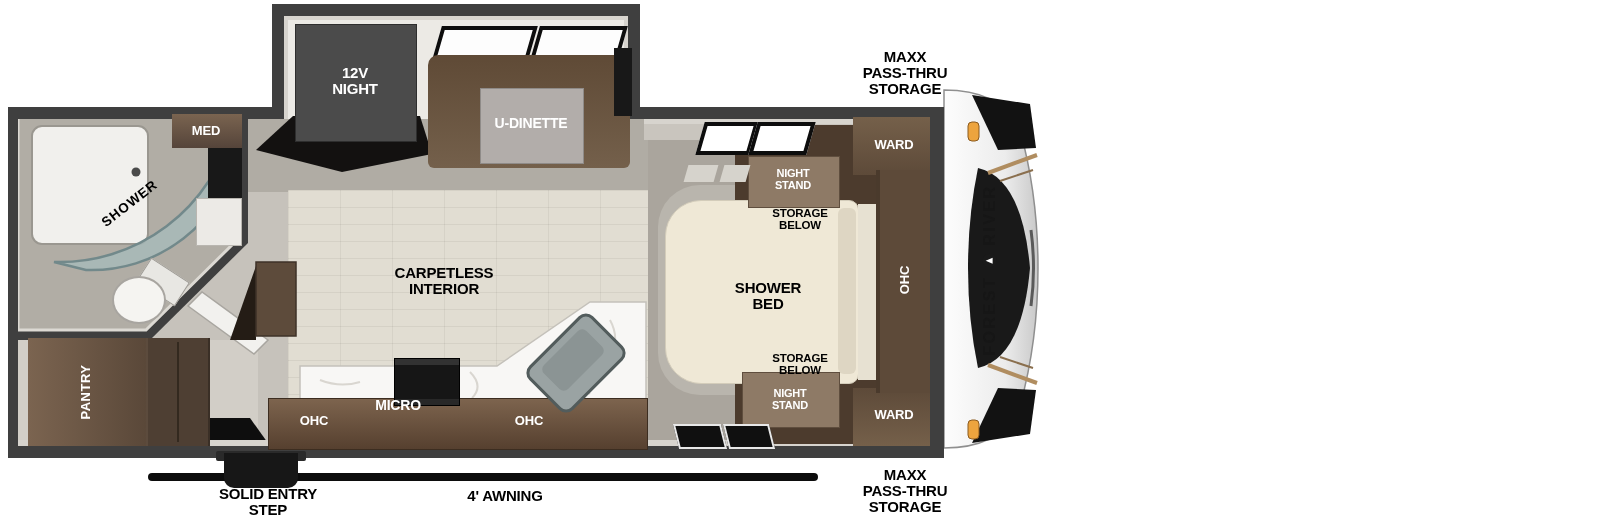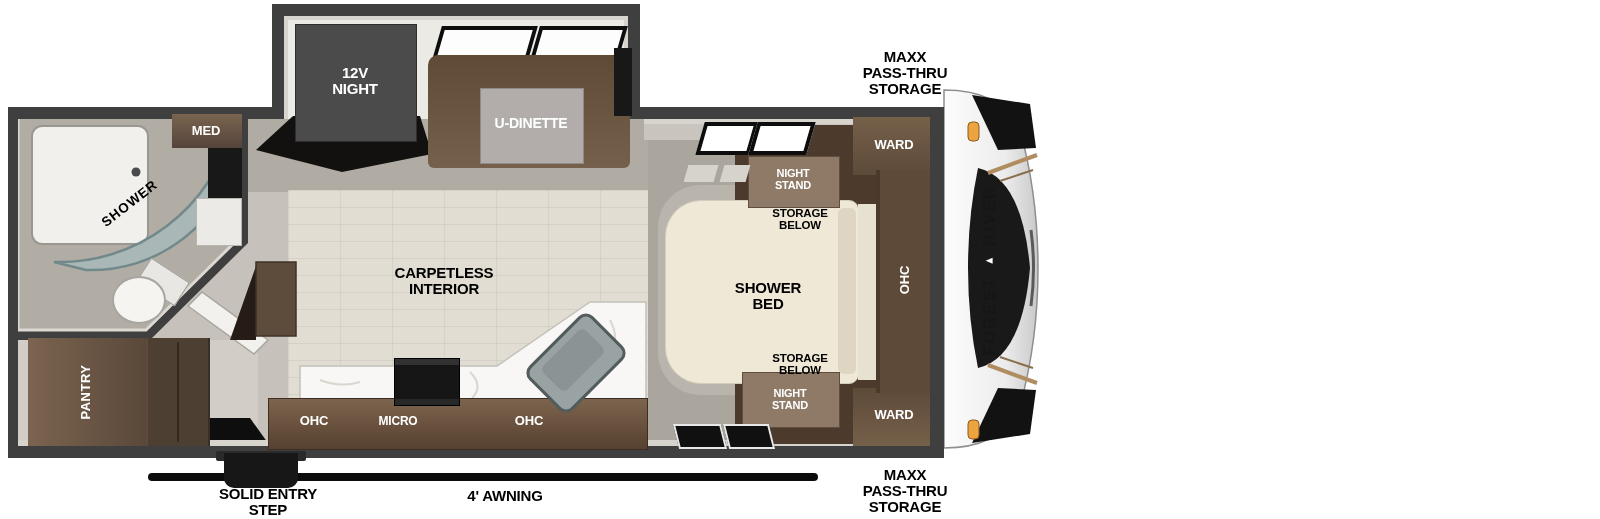--- a/index.html
+++ b/index.html
@@ -157,21 +157,21 @@
 NIGHT</div>
   <div class="lbl w" style="left:531px;top:124px;font-size:14px;">U-DINETTE</div>
   <div class="lbl" style="left:444px;top:281px;font-size:15px;">CARPETLESS
 INTERIOR</div>
 
   <div class="lbl w" style="left:206px;top:131px;font-size:13px;">MED</div>
   <div class="lbl" style="left:130px;top:204px;font-size:13.5px;letter-spacing:1px;transform:translate(-50%,-50%) rotate(-38deg);">SHOWER</div>
   <div class="lbl w rot" style="left:86px;top:392px;font-size:13px;letter-spacing:.5px;">PANTRY</div>
 
   <div class="lbl w" style="left:314px;top:421px;font-size:13px;">OHC</div>
-  <div class="lbl w" style="left:398px;top:421px;font-size:12px;">MICRO</div>
+  <div class="lbl w" style="left:398px;top:406px;font-size:14px;">MICRO</div>
   <div class="lbl w" style="left:529px;top:421px;font-size:13px;">OHC</div>
 
   <div class="lbl w" style="left:894px;top:145px;font-size:13px;">WARD</div>
   <div class="lbl w" style="left:894px;top:415px;font-size:13px;">WARD</div>
   <div class="lbl w" style="left:793px;top:180px;font-size:11px;">NIGHT
 STAND</div>
   <div class="lbl w" style="left:790px;top:400px;font-size:11px;">NIGHT
 STAND</div>
   <div class="lbl" style="left:800px;top:219px;font-size:11.5px;">STORAGE
 BELOW</div>

